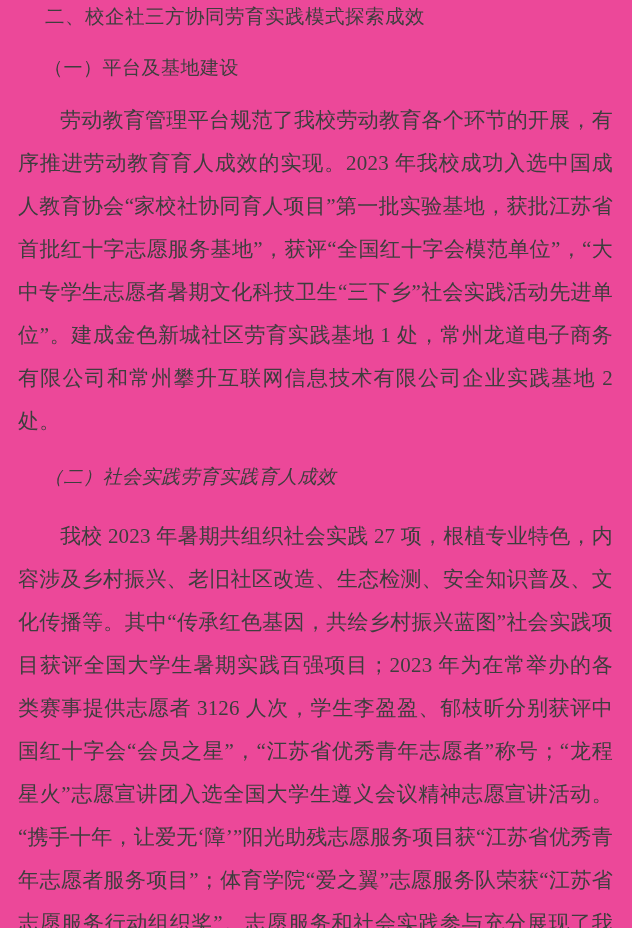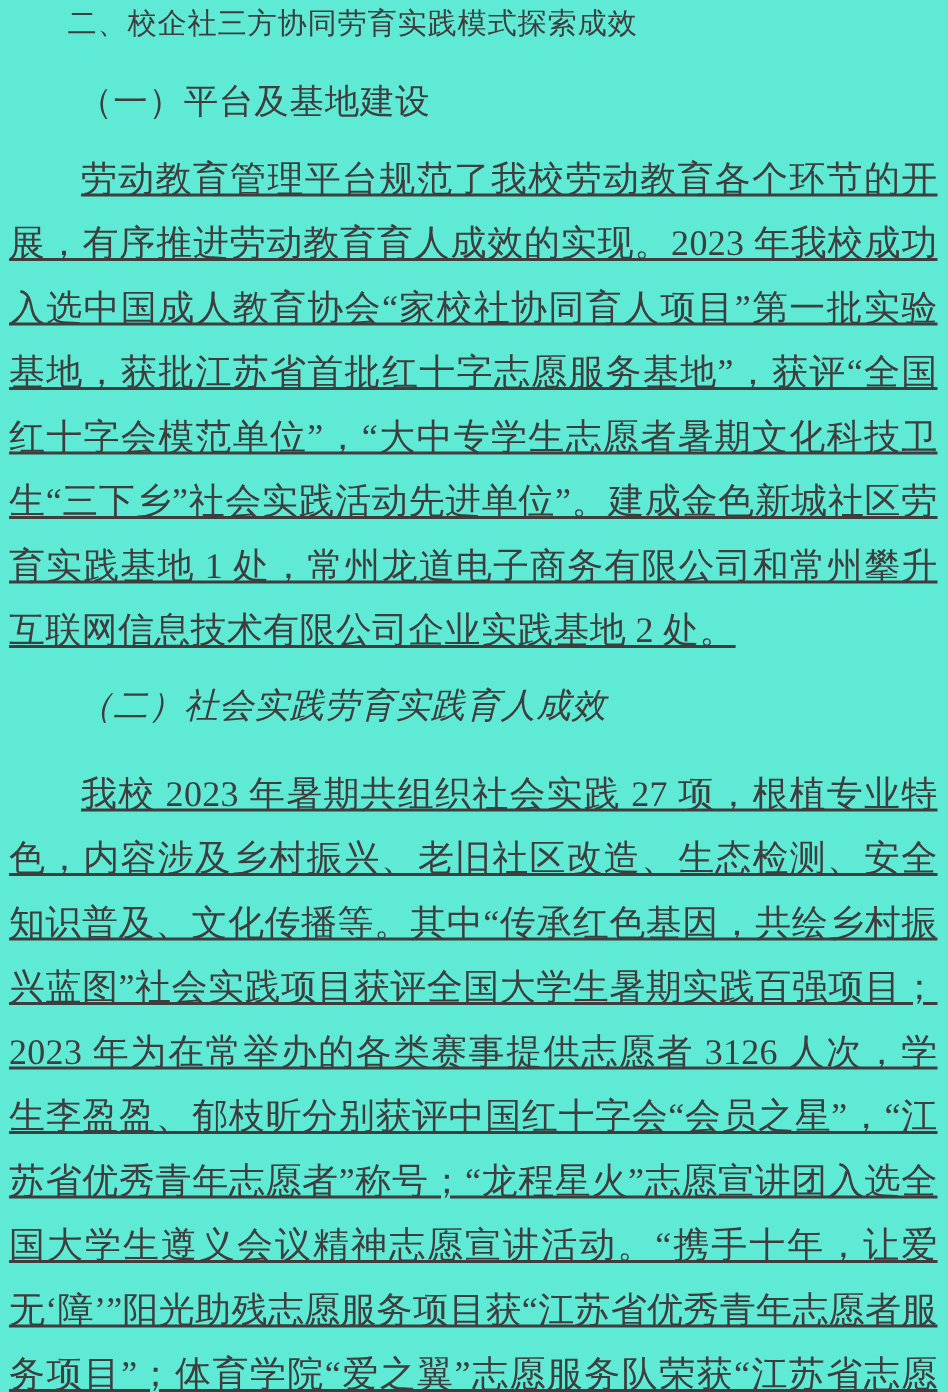--- a/index.html
+++ b/index.html
@@ -6,55 +6,54 @@
     margin: 0;
     padding: 0;
     background: #ffffff;
   }
   .page {
     position: relative;
     width: 632px;
     height: 928px;
     box-sizing: border-box;
     padding: 2px 7px 0 6px;
-    background: #5eead4;
+    background: #ec4899;
     overflow: hidden;
     font-family: "Liberation Serif", "DejaVu Serif", serif;
     color: #3e3e3e;
     -webkit-font-smoothing: antialiased;
   }
   .h1 {
     font-size: 19.5px;
     line-height: 30px;
     font-weight: 400;
     text-indent: 2em;
     white-space: nowrap;
     letter-spacing: 0.5px;
   }
   .h2 {
-    font-size: 23px;
+    font-size: 19px;
     line-height: 43px;
     font-weight: 400;
     text-indent: 2em;
     white-space: nowrap;
     letter-spacing: 0.5px;
   }
   .h2a { margin-top: 14px; }
   .h2b { margin-top: 6px; font-style: italic; }
   .h2c { margin-top: -10px; }
   .body-para {
-    margin: 0;
-    font-size: 24px;
+    margin: 12px;
+    font-size: 21px;
     line-height: 43px;
     font-weight: 400;
     text-indent: 2em;
     text-align: justify;
     text-justify: inter-ideograph;
     letter-spacing: 0.2px;
-    text-decoration: underline;
   }
   .p1 { margin-top: 10px; }
   .p2 { margin-top: 17px; }
 </style>
 </head>
 <body>
 
 <div class="page">
 
   <div class="h1">二、校企社三方协同劳育实践模式探索成效</div>

